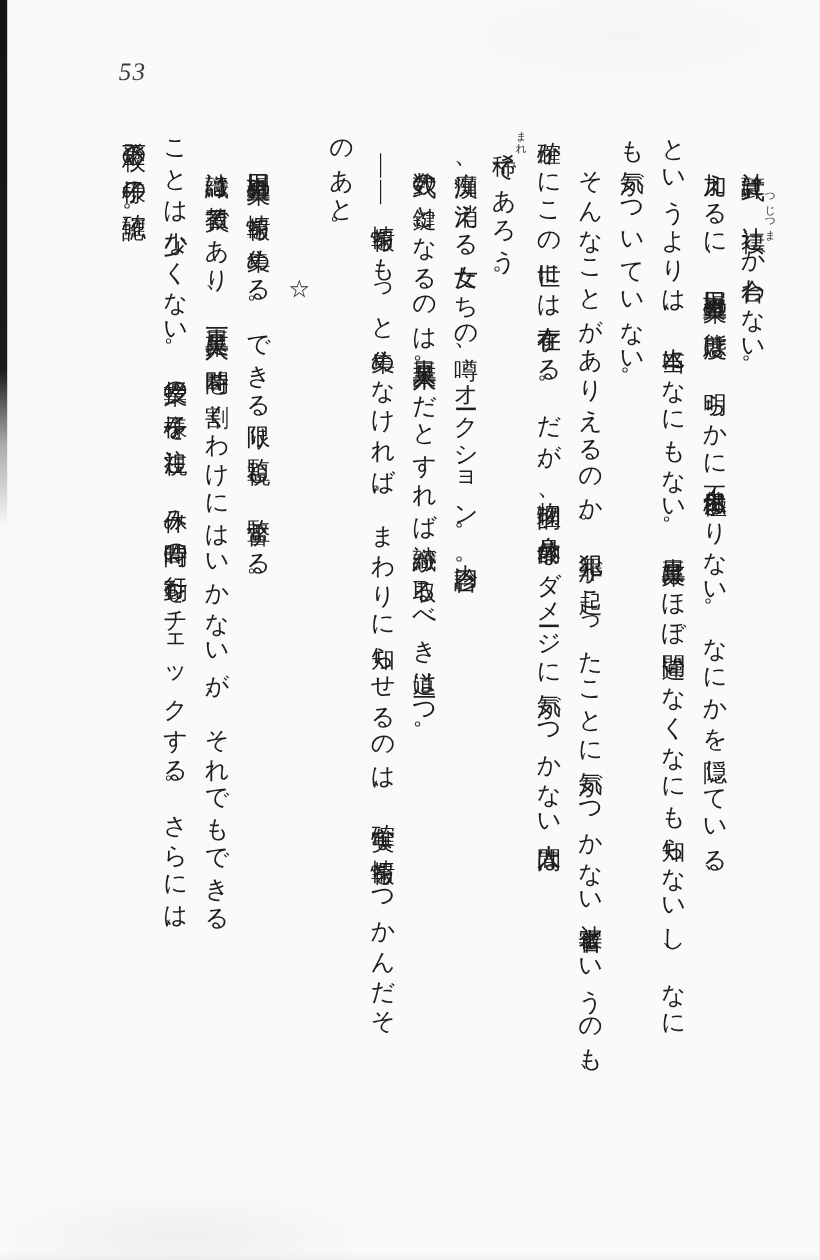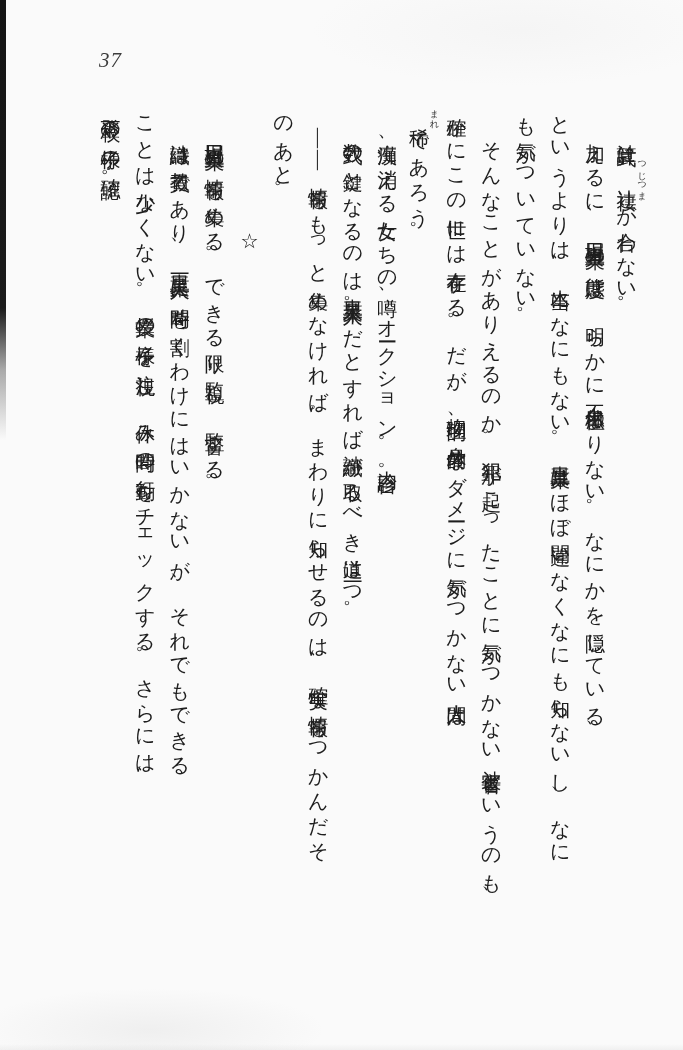--- a/index.html
+++ b/index.html
@@ -80,21 +80,21 @@
     font-size: 9px;
     letter-spacing: 0;
     color: #2e2e2e;
   }
 </style>
 </head>
 <body>
 
 <div class="page">
   <div class="edge-bar"></div>
-  <span class="page-number">37</span>
+  <span class="page-number">53</span>
   <div class="text-block">
       <div class="col indent">計算式に<ruby>辻褄<rt>つじつま</rt></ruby>が合わない。</div>
       <div class="col indent">加えるに、堀口真里菜の態度は、明らかに不自然極まりない。なにかを隠している、</div>
       <div class="col">というよりは、本当になにもない。真里菜はほぼ間違いなくなにも知らないし、なに</div>
       <div class="col">も気がついていない。</div>
       <div class="col indent">そんなことがありえるのか。犯罪が起こったことに気がつかない被害者というのも、</div>
       <div class="col">確かにこの世には存在する。だが、物理的、身体的なダメージに気がつかない人間は</div>
       <div class="col"><ruby>稀<rt>まれ</rt></ruby>であろう。</div>
       <div class="col indent">痴漢、消える女たちの噂、オークション。内診台。</div>
       <div class="col indent">数式の鍵となるのは真里菜本人。だとすれば詩織が取るべき道は一つ。</div>

